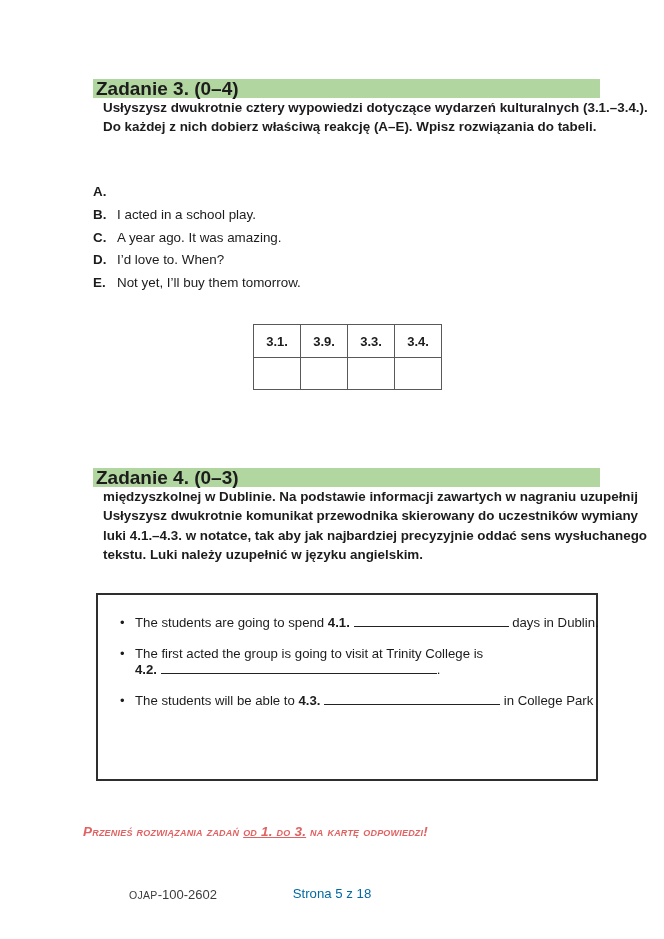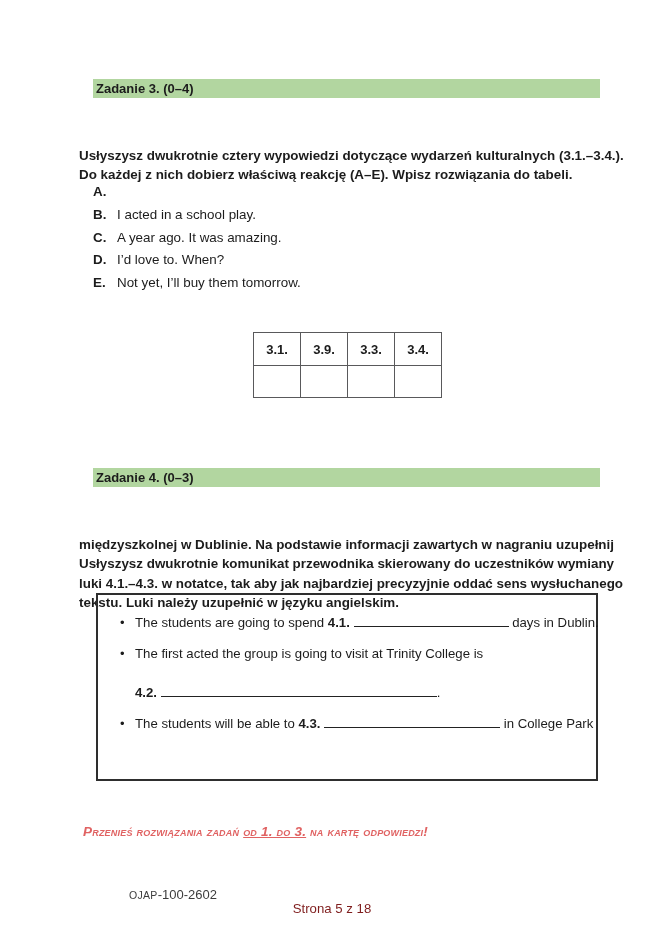--- a/index.html
+++ b/index.html
@@ -10,36 +10,36 @@
     font-family: "Liberation Sans", "DejaVu Sans", sans-serif;
     color: #1c1c1c;
     overflow: hidden;
   }
   .page { position: absolute; inset: 0; }
 
   
   .task-header {
     position: absolute; left: 93px; width: 507px; height: 19px;
     background: #b2d6a0;
-    font-size: 13px; font-weight: bold; line-height: 19px;
+    font-size: 19px; font-weight: bold; line-height: 19px;
     padding-left: 3px;
   }
   
-  .instr { position: absolute; left: 79px; width: 512px; font-size: 13.4px; font-weight: bold; margin-top: 48px; }
+  .instr { position: absolute; left: 103px; width: 512px; font-size: 13.4px; font-weight: bold; }
   .instr .line { line-height: 19.3px; white-space: nowrap; }
   .u { text-decoration: underline; }
 
   
   .options { position: absolute; left: 93px; top: 184px; width: 507px; font-size: 13.4px; }
   .option { display: flex; height: 22.8px; align-items: baseline; }
   .option .letter { font-weight: bold; width: 24px; flex: 0 0 24px; }
 
   
   .answer-table {
-    position: absolute; left: 253px; top: 332px;
+    position: absolute; left: 253px; top: 324px;
     border-collapse: collapse;
   }
   .answer-table td {
     border: 1px solid #59595b;
     width: 47px; text-align: center; vertical-align: middle;
     font-size: 13px; font-weight: bold;
   }
   .answer-table tr.hdr td { height: 33px; }
   .answer-table tr.empty td { height: 32px; }
 
@@ -58,38 +58,38 @@
   .blank {
     display: inline-block; height: 12px;
     border-bottom: 1.2px solid #222;
     vertical-align: baseline;
   }
   .blank.w1 { width: 155px; }
   .blank.w2 { width: 276px; }
   .blank.w3 { width: 176px; }
   .mt1 { margin-top: 13px; }
   .mt2 { margin-top: 16px; }
-  .mt3 { margin-top: 24px; }
+  .mt3 { margin-top: 1px; }
 
   
   .transfer-note {
     position: absolute; left: 83px; top: 824px; width: 560px;
     color: #e06262;
     font-weight: bold; font-style: italic;
     font-variant: small-caps;
     font-size: 13.5px; letter-spacing: 0.2px;
     white-space: nowrap;
   }
   .transfer-note .u { text-decoration: underline; }
 
   
   .footer { position: absolute; left: 0; top: 885px; width: 664px; height: 20px; color: #3c3c3c; }
   .footer-code { position: absolute; left: 93px; top: 2px; font-size: 13px; margin-left: 36px; }
   .footer-code .small { font-size: 10.5px; letter-spacing: 0.3px; }
-  .footer-page { position: absolute; left: 50%; transform: translateX(-50%); top: 16px; font-size: 13.2px; color: #7f1d1d; }
+  .footer-page { position: absolute; left: 50%; transform: translateX(-50%); top: 1px; font-size: 13.2px; color: #0369a1; }
 </style>
 </head>
 <body>
 
 <div class="page">
 
   <div class="task-header" style="top:79px">
     <span>Zadanie 3. (0–4)</span>
   </div>
 

